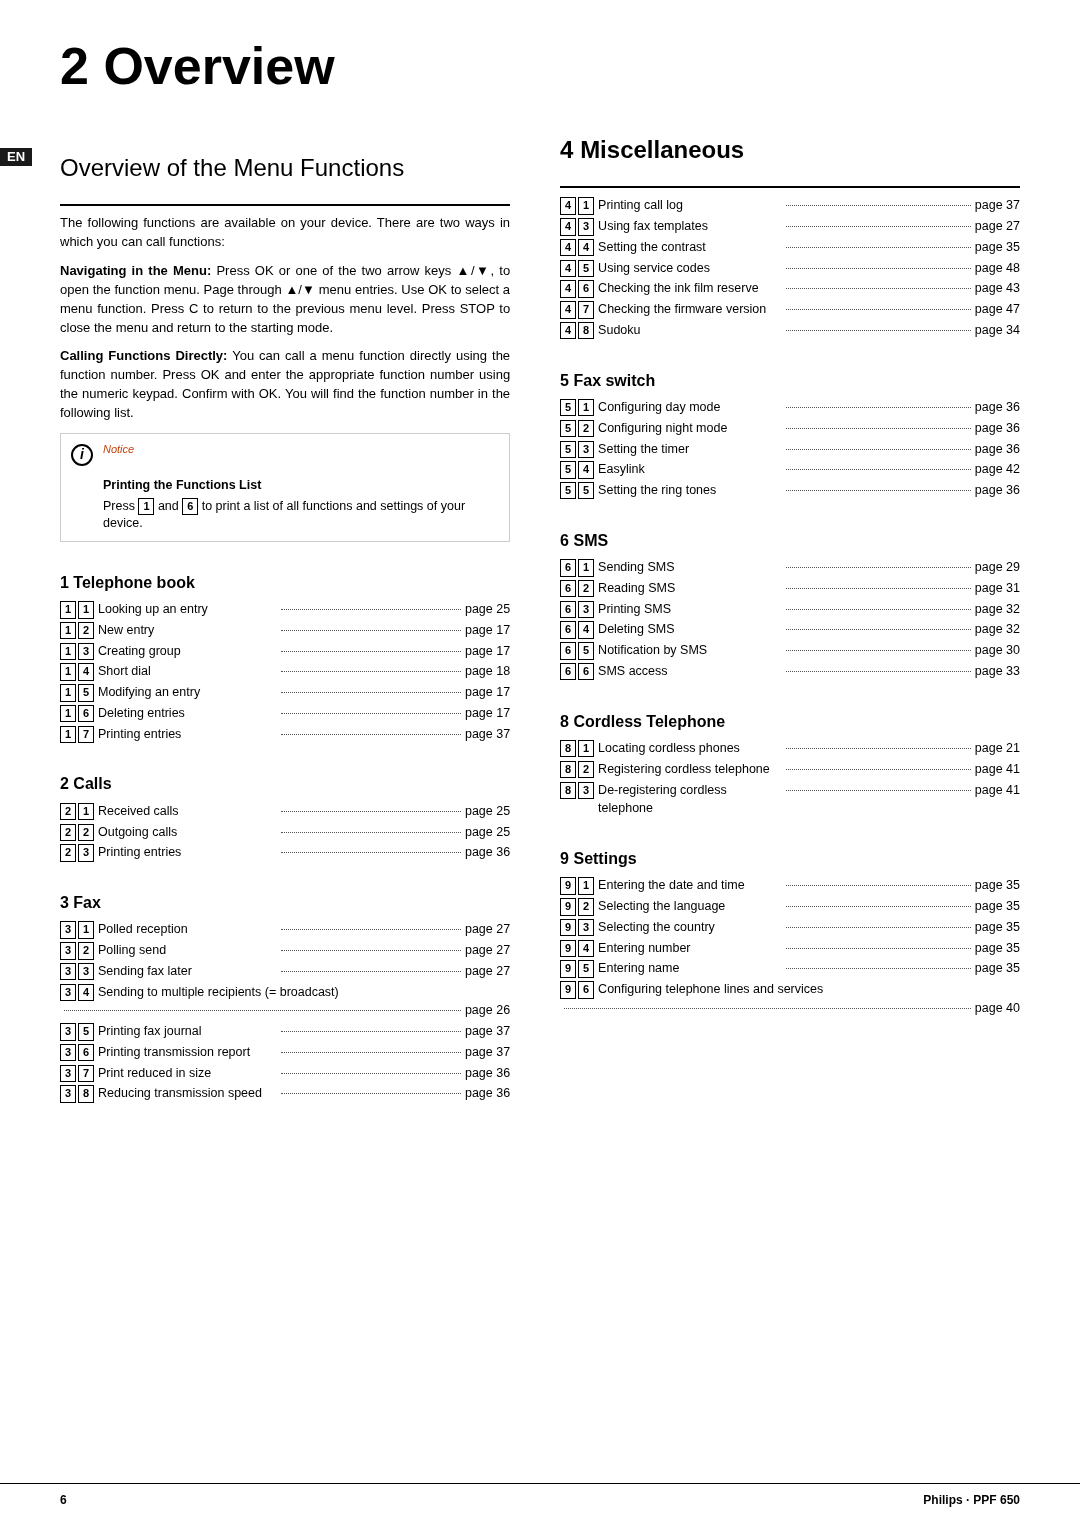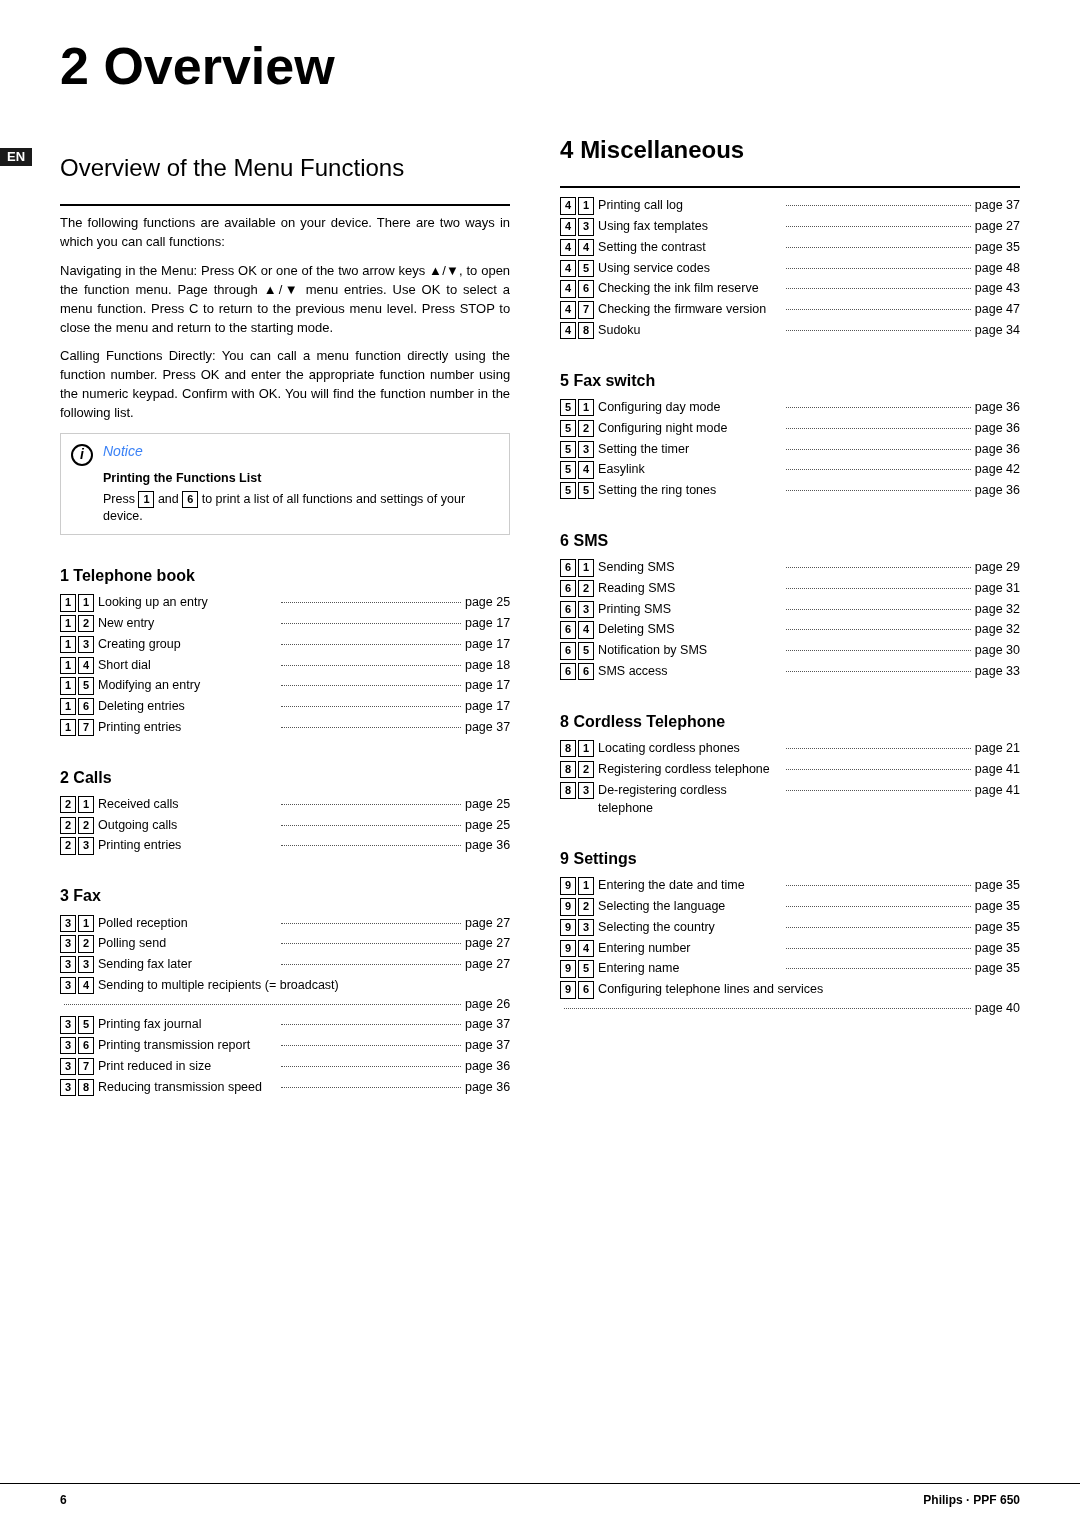--- a/index.html
+++ b/index.html
@@ -88,21 +88,21 @@
 
     
     .intro-text {
       font-size: 13px;
       margin-bottom: 10px;
       text-align: justify;
       line-height: 1.45;
     }
 
     .intro-text strong {
-      font-weight: normal;
+      font-weight: bold;
     }
 
     
     .notice-box {
       border: 1px solid #ccc;
       padding: 8px 10px;
       margin: 10px 0;
       display: flex;
       align-items: flex-start;
       gap: 10px;
@@ -118,24 +118,24 @@
       align-items: center;
       justify-content: center;
       font-style: italic;
       font-weight: bold;
       font-size: 14px;
       flex-shrink: 0;
       margin-top: 2px;
     }
 
     .notice-label {
-      font-size: 14px;
+      font-size: 11px;
       font-style: italic;
-      color: #3b82f6;
-      margin-bottom: 9px;
+      color: #c2410c;
+      margin-bottom: 20px;
     }
 
     .notice-title {
       font-weight: bold;
       font-size: 12.5px;
     }
 
     
     .func-item {
       display: flex;

